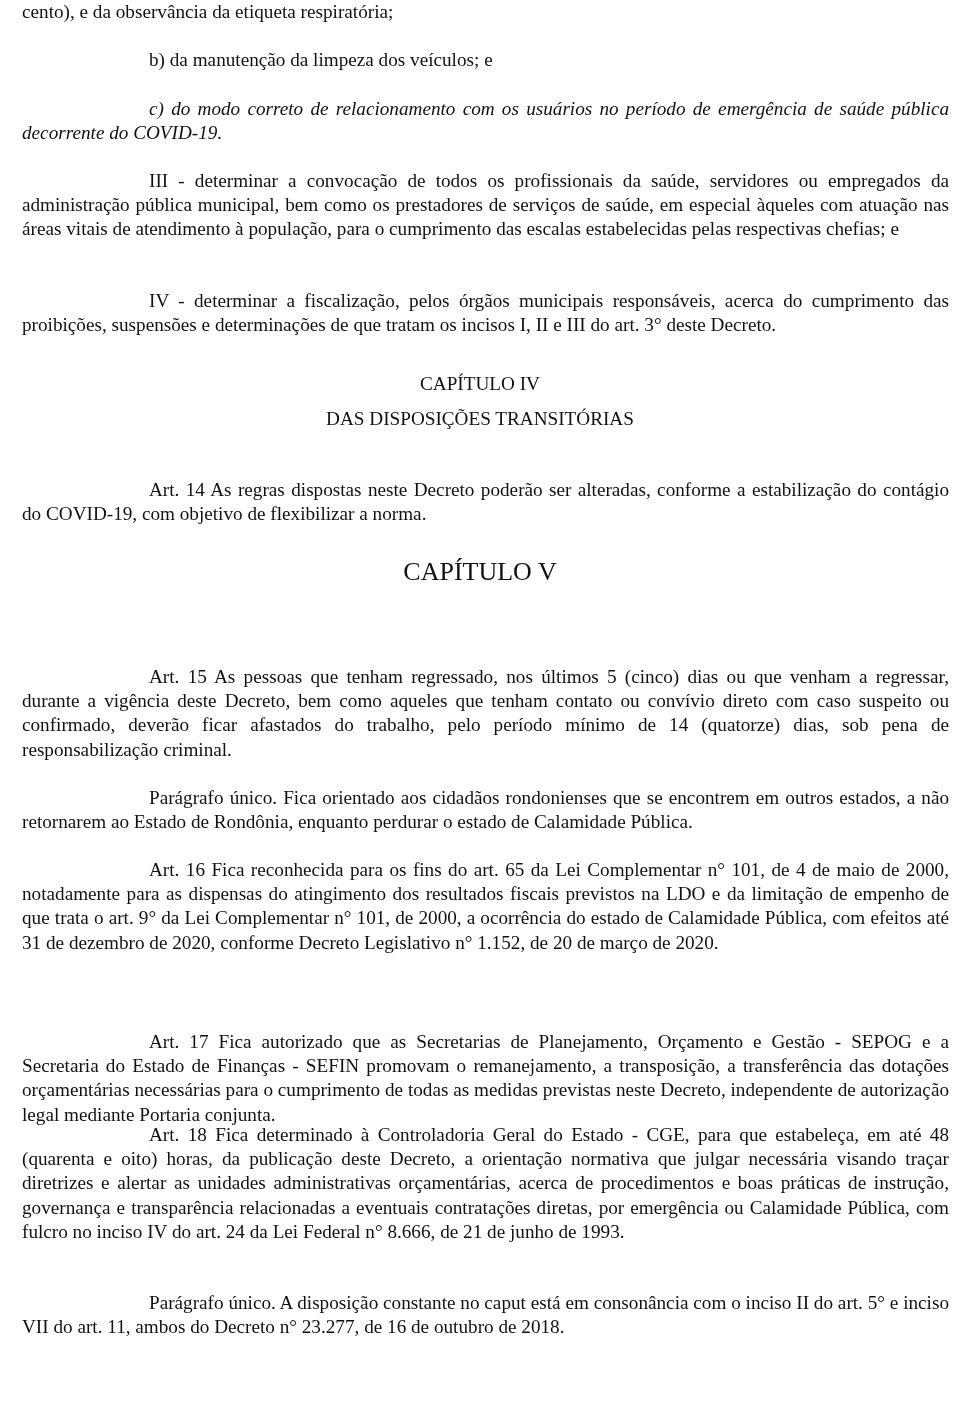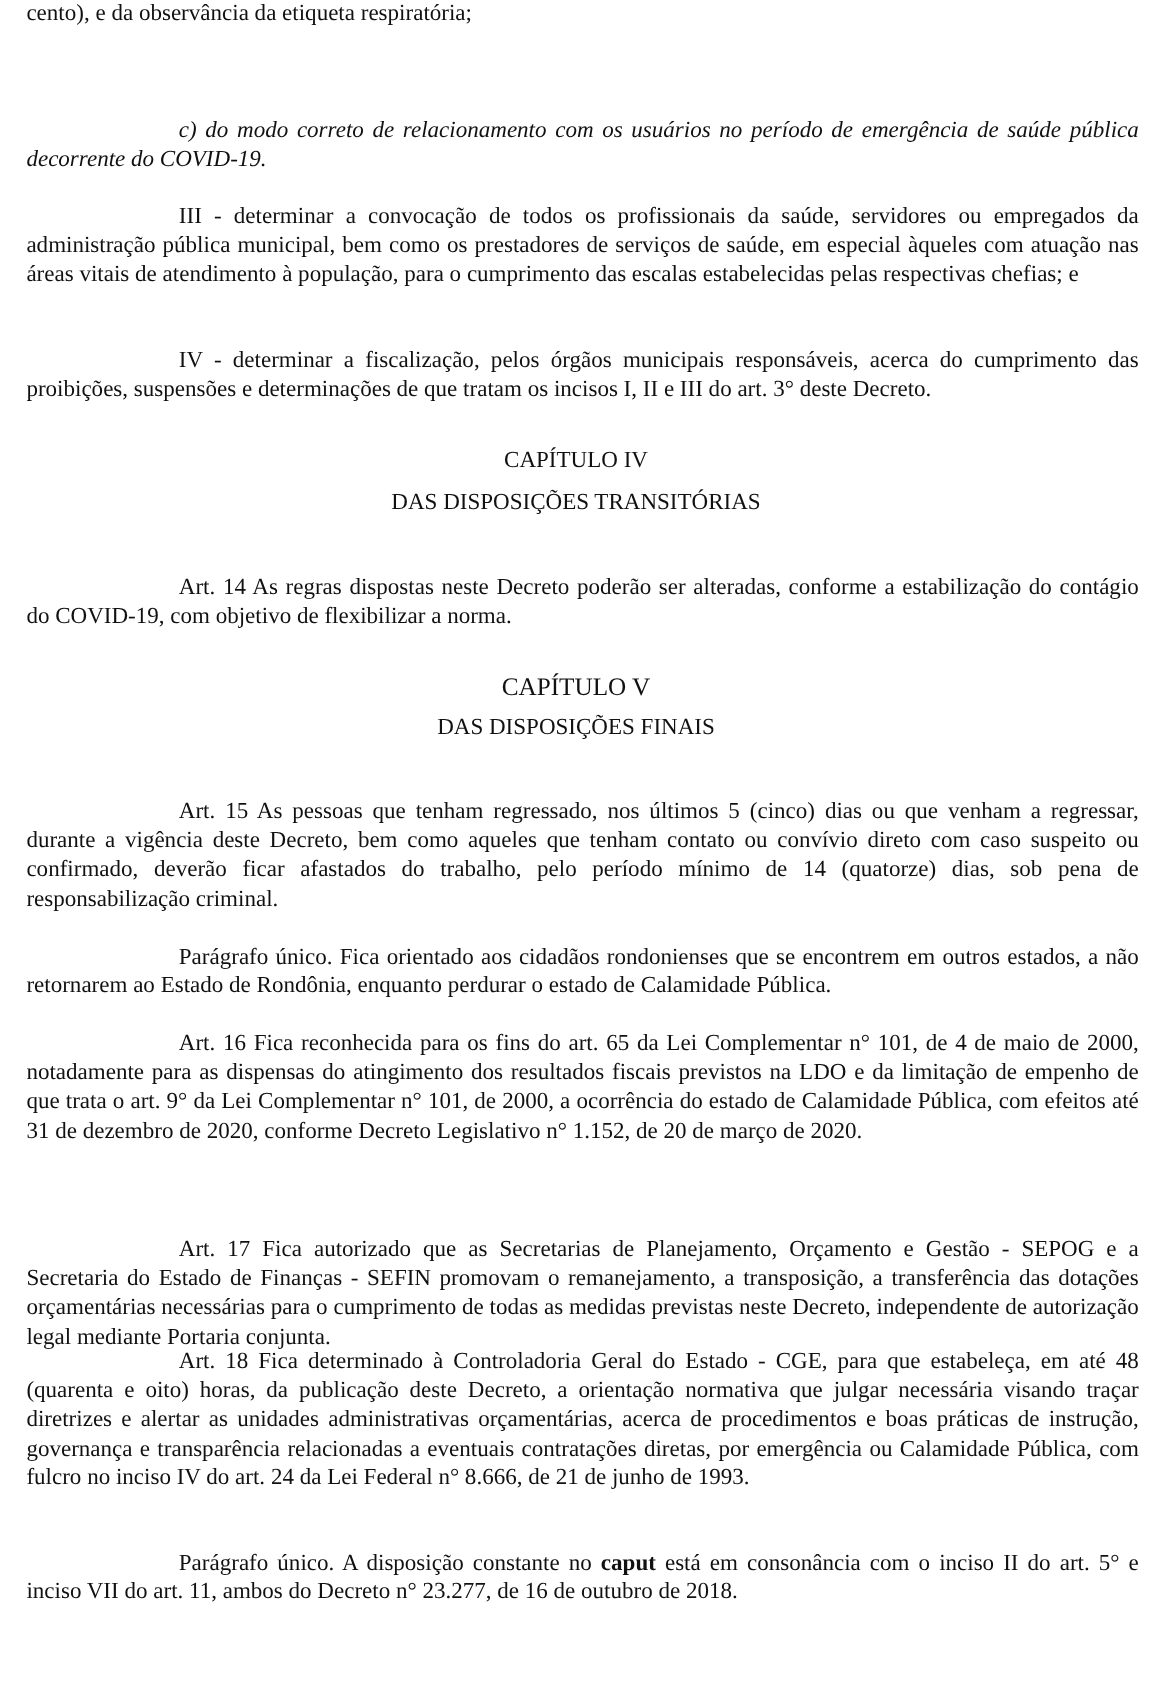--- a/index.html
+++ b/index.html
@@ -30,43 +30,43 @@
       text-indent: 127px;
     }
     .para.noindent { text-indent: 0; }
     .heading {
       position: absolute;
       left: 0;
       width: 960px;
       margin: 0;
       text-align: center;
     }
-    b { font-weight: bold; }
+    b { font-weight: normal; }
   </style>
 </head>
 <body>
 
 <div class="page">
 
   <p class="para noindent" style="top:0px;">cento), e da observância da etiqueta respiratória;</p>
 
+  <p class="para" style="top:48px;">b) da manutenção da limpeza dos veículos; e</p>
 
   <p class="para" style="top:97px;font-style:italic;">c) do modo correto de relacionamento com os usuários no período de emergência de saúde pública decorrente do COVID-19.</p>
 
   <p class="para" style="top:169px;">III - determinar a convocação de todos os profissionais da saúde, servidores ou empregados da administração pública municipal, bem como os prestadores de serviços de saúde, em especial àqueles com atuação nas áreas vitais de atendimento à população, para o cumprimento das escalas estabelecidas pelas respectivas chefias; e</p>
 
   <p class="para" style="top:289px;">IV - determinar a fiscalização, pelos órgãos municipais responsáveis, acerca do cumprimento das proibições, suspensões e determinações de que tratam os incisos I, II e III do art. 3° deste Decreto.</p>
 
   <h2 class="heading" style="top:372px; font-weight:normal; font-size:19.2px;">CAPÍTULO IV</h2>
   <h2 class="heading" style="top:407px; font-weight:normal; font-size:19.2px;">DAS DISPOSIÇÕES TRANSITÓRIAS</h2>
 
   <p class="para" style="top:478px;">Art. 14  As regras dispostas neste Decreto poderão ser alteradas, conforme a estabilização do contágio do COVID-19, com objetivo de flexibilizar a norma.</p>
 
-  <h2 class="heading" style="top:560px; font-weight:normal; font-size:21px;">CAPÍTULO V</h2>
-  <h2 class="heading" style="top:595px; font-weight:normal; font-size:19.2px;">DAS DISPOSIÇÕES FINAIS</h2>
+  <h2 class="heading" style="top:560px; font-weight:normal; font-size:26px;">CAPÍTULO V</h2>
 
   <p class="para" style="top:665px;">Art. 15  As pessoas que tenham regressado, nos últimos 5 (cinco) dias ou que venham a regressar, durante a vigência deste Decreto, bem como aqueles que tenham contato ou convívio direto com caso suspeito ou confirmado, deverão ficar afastados do trabalho, pelo período mínimo de 14 (quatorze) dias, sob pena de responsabilização criminal.</p>
 
   <p class="para" style="top:786px;">Parágrafo único. Fica orientado aos cidadãos rondonienses que se encontrem em outros estados, a não retornarem ao Estado de Rondônia, enquanto perdurar o estado de Calamidade Pública.</p>
 
   <p class="para" style="top:858px;">Art. 16  Fica reconhecida para os fins do art. 65 da Lei Complementar n° 101, de 4 de maio de 2000, notadamente para as dispensas do atingimento dos resultados fiscais previstos na LDO e da limitação de empenho de que trata o art. 9° da Lei Complementar n° 101, de 2000, a ocorrência do estado de Calamidade Pública, com efeitos até 31 de dezembro de 2020, conforme Decreto Legislativo n° 1.152, de 20 de março de 2020.</p>
 
   <p class="para" style="top:1002px;margin-top:28px;">Art. 17  Fica autorizado que as Secretarias de Planejamento, Orçamento e Gestão - SEPOG e a Secretaria do Estado de Finanças - SEFIN promovam o remanejamento, a transposição, a transferência das dotações orçamentárias necessárias para o cumprimento de todas as medidas previstas neste Decreto, independente de autorização legal mediante Portaria conjunta.</p>
 
   <p class="para" style="top:1123px;">Art. 18  Fica determinado à Controladoria Geral do Estado - CGE, para que estabeleça, em até 48 (quarenta e oito) horas, da publicação deste Decreto, a orientação normativa que julgar necessária visando traçar diretrizes e alertar as unidades administrativas orçamentárias, acerca de procedimentos e boas práticas de instrução, governança e transparência relacionadas a eventuais contratações diretas, por emergência ou Calamidade Pública, com fulcro no inciso IV do art. 24 da Lei Federal n° 8.666, de 21 de junho de 1993.</p>

